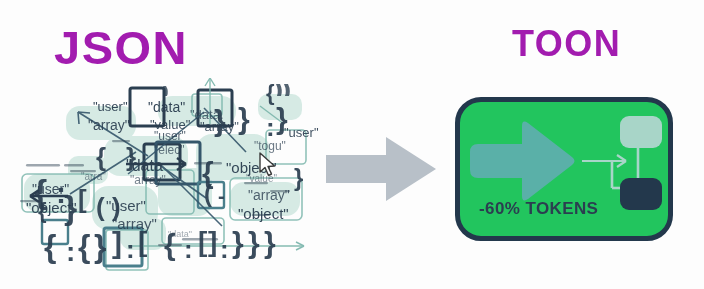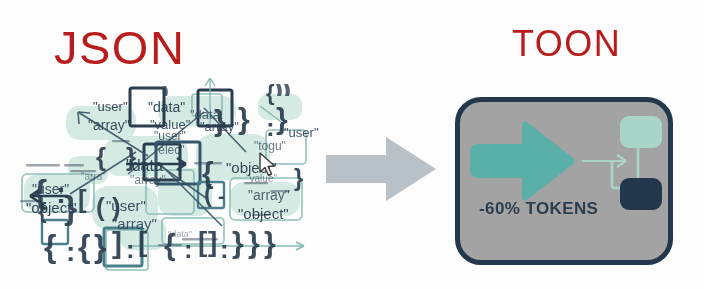--- a/index.html
+++ b/index.html
@@ -17,22 +17,22 @@
   .stage {
     position: absolute;
     inset: 0;
     width: 704px;
     height: 289px;
   }
 
   
   .title {
     position: absolute;
-    font-weight: normal;
-    color: #b91c1c;
+    font-weight: bold;
+    color: #a21caf;
     letter-spacing: 1.5px;
     white-space: nowrap;
     line-height: 1;
   }
   #json-title {
     left: 54px;
     top: 24px;
     font-size: 47px;
   }
   #toon-title {
@@ -70,22 +70,22 @@
     width: 114px;
     height: 72px;
   }
 
   
   #toon-card {
     position: absolute;
     left: 455px;
     top: 97px;
     width: 218px;
-    height: 168px;
-    background: #a3a3a3;
+    height: 144px;
+    background: #22c55e;
     border: 5px solid #23384c;
     border-radius: 26px;
     box-sizing: border-box;
   }
   #toon-card-inner {
     position: absolute;
     inset: 0;
   }
   #tokens-label {
     position: absolute;

